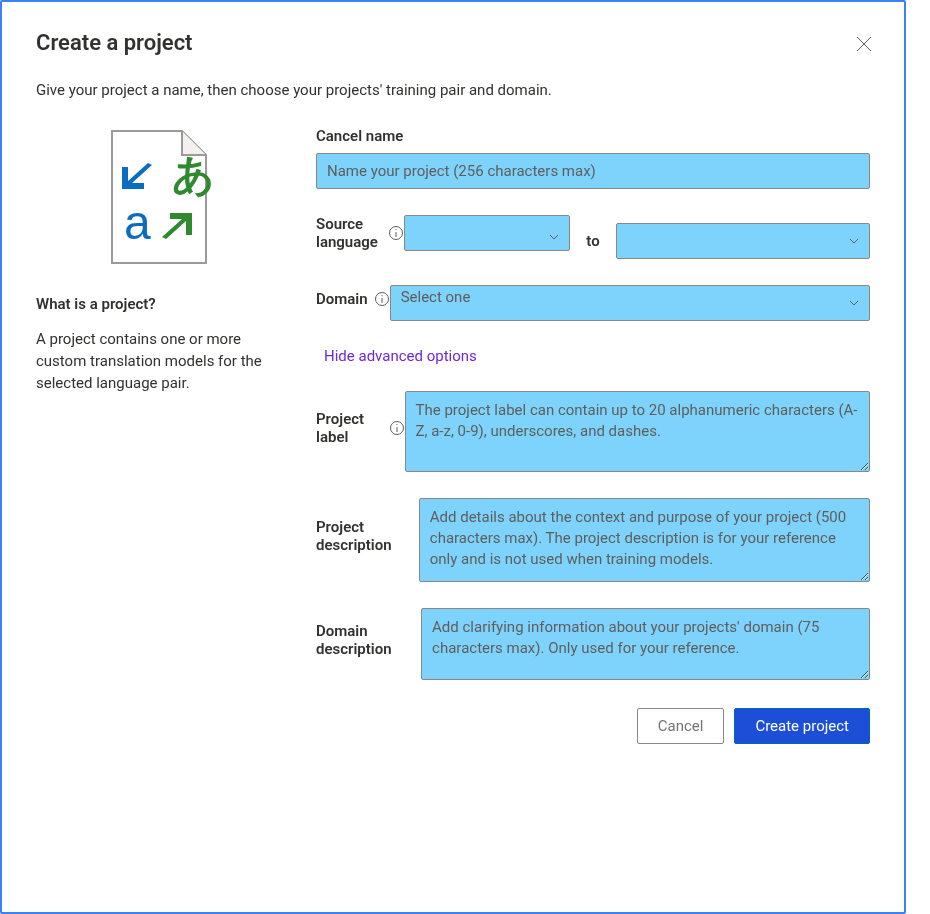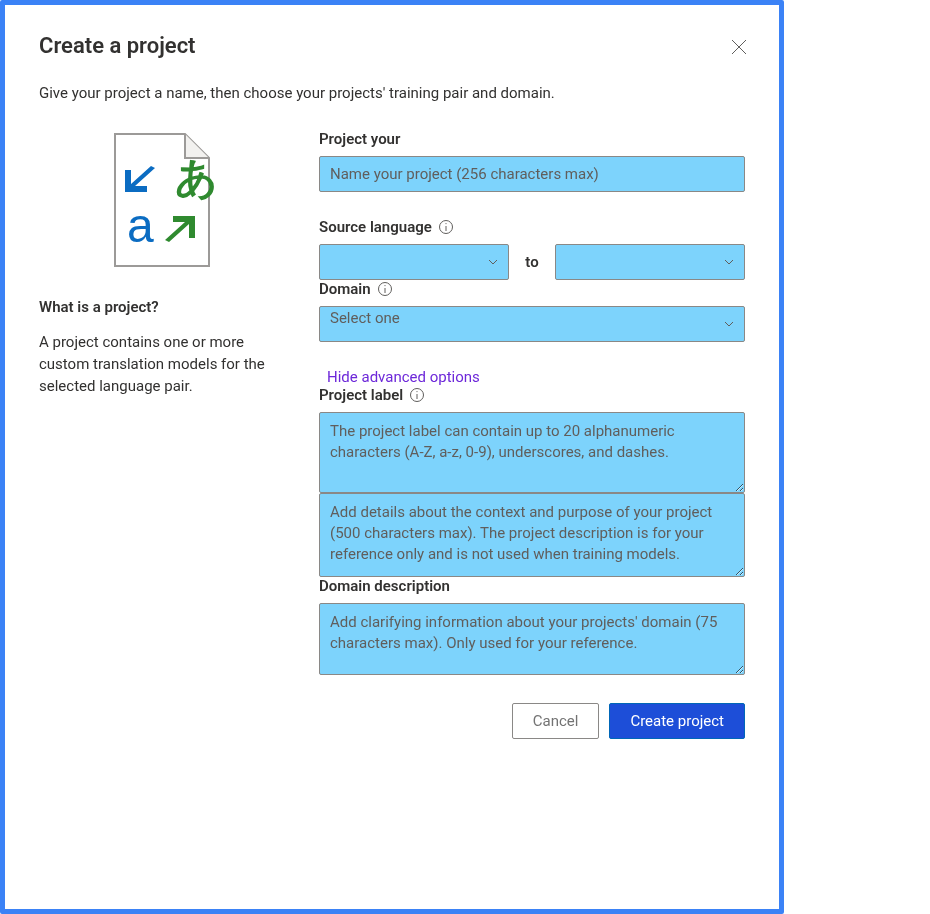--- a/index.html
+++ b/index.html
@@ -4,23 +4,23 @@
 <style>
   * { box-sizing: border-box; }
   html, body {
     margin: 0; padding: 0;
     font-family: "Segoe UI", -apple-system, BlinkMacSystemFont, Roboto, "Helvetica Neue", Arial, sans-serif;
     color: #323130;
     background: #fff;
     font-size: 14px;
   }
   .dialog {
-    width: 784px;
+    width: 906px;
     min-height: 914px;
-    border: 5px solid #3b82f6;
+    border: 2px solid #3b82f6;
     border-radius: 2px;
     padding: 24px 34px 30px 34px;
     position: relative;
   }
   .dialog-header {
     display: flex;
     justify-content: space-between;
     align-items: flex-start;
   }
   .dialog-title {
@@ -124,28 +124,28 @@
     resize: both;
     min-height: 72px;
     line-height: 1.4;
   }
   .row-lang {
     display: flex;
     align-items: flex-end;
     gap: 16px;
     margin-top: 26px;
   }
-  .lang-col { flex: 1; display: flex; flex-direction: column; }
+  .lang-col { flex: 1; display: flex; }
   .to-sep {
     padding-bottom: 9px;
     font-size: 15px;
     font-weight: 600;
     color: #323130;
   }
-  .group { display:flex; flex-direction:column; }
+  .group { margin-top: 26px; display:flex; flex-direction:row; }
   .adv-link {
     color: #6d28d9;
     font-size: 15px;
     margin: 26px 0 0 8px;
     cursor: pointer;
     display: inline-block;
     width: fit-content;
   }
   .footer {
     display: flex;
@@ -208,21 +208,21 @@
           <path d="M62 112 L82 94 L82 108 L88 108 L88 86 L66 86 L66 92 L78 92 L58 110 Z" fill="#2f8a2f"></path>
         </svg>
       </div>
       <div class="side-heading">What is a project?</div>
       <div class="side-body">A project contains one or more custom translation models for the selected language pair.</div>
     </div>
 
     <div class="form">
 
       <div class="form-label">
-        <span>Project your</span>
+        <span>Cancel name</span>
       </div>
       <input class="text-input" type="text" placeholder="Name your project (256 characters max)" style="">
 
       <div class="row-lang">
         <div class="lang-col">
           <div class="form-label">
             <span>Source language</span>
             <span class="info-icon">
               <svg width="16" height="16" viewBox="0 0 16 16" fill="none" stroke="currentColor" stroke-width="1">
                   <circle cx="8" cy="8" r="6.5"></circle>
@@ -280,20 +280,23 @@
                 <circle cx="8" cy="8" r="6.5"></circle>
                 <line x1="8" y1="7" x2="8" y2="12"></line>
                 <circle cx="8" cy="4.6" r="0.6" fill="currentColor" stroke="none"></circle>
               </svg>
           </span>
         </div>
         <textarea class="textarea" rows="3" placeholder="The project label can contain up to 20 alphanumeric characters (A-Z, a-z, 0-9), underscores, and dashes." style=""></textarea>
       </div>
 
       <div class="group">
+        <div class="form-label">
+          <span>Project description</span>
+        </div>
         <textarea class="textarea" rows="3" style="min-height: 84px;" placeholder="Add details about the context and purpose of your project (500 characters max). The project description is for your reference only and is not used when training models."></textarea>
       </div>
 
       <div class="group">
         <div class="form-label">
           <span>Domain description</span>
         </div>
         <textarea class="textarea" rows="2" placeholder="Add clarifying information about your projects' domain (75 characters max). Only used for your reference." style=""></textarea>
       </div>
 

